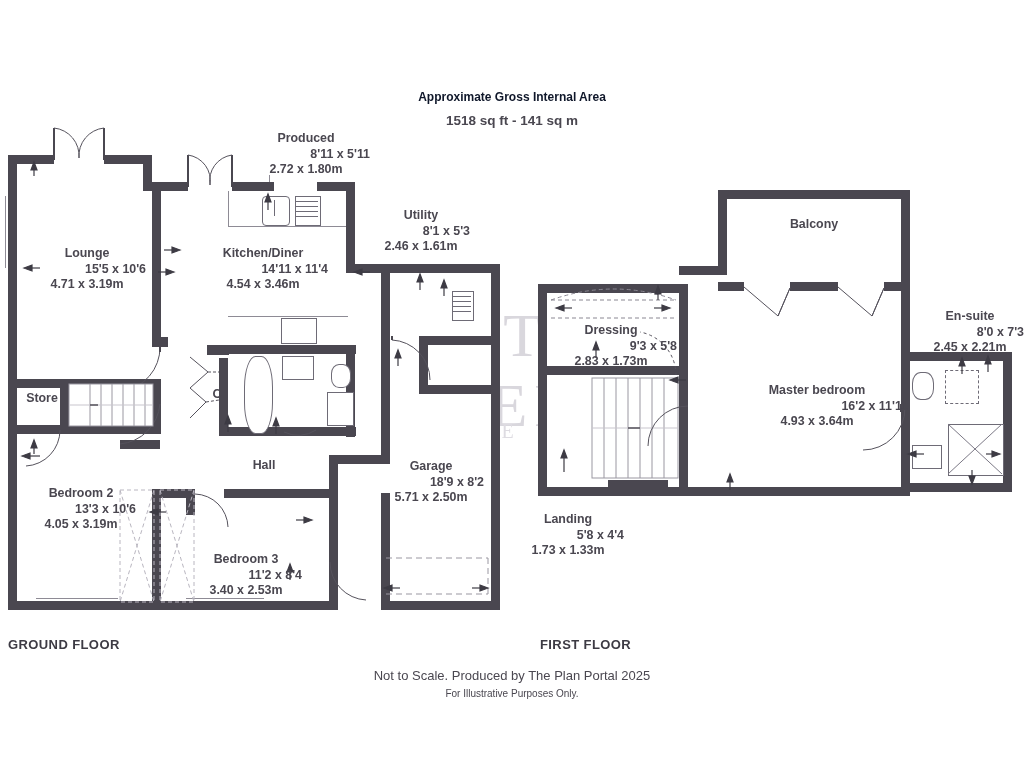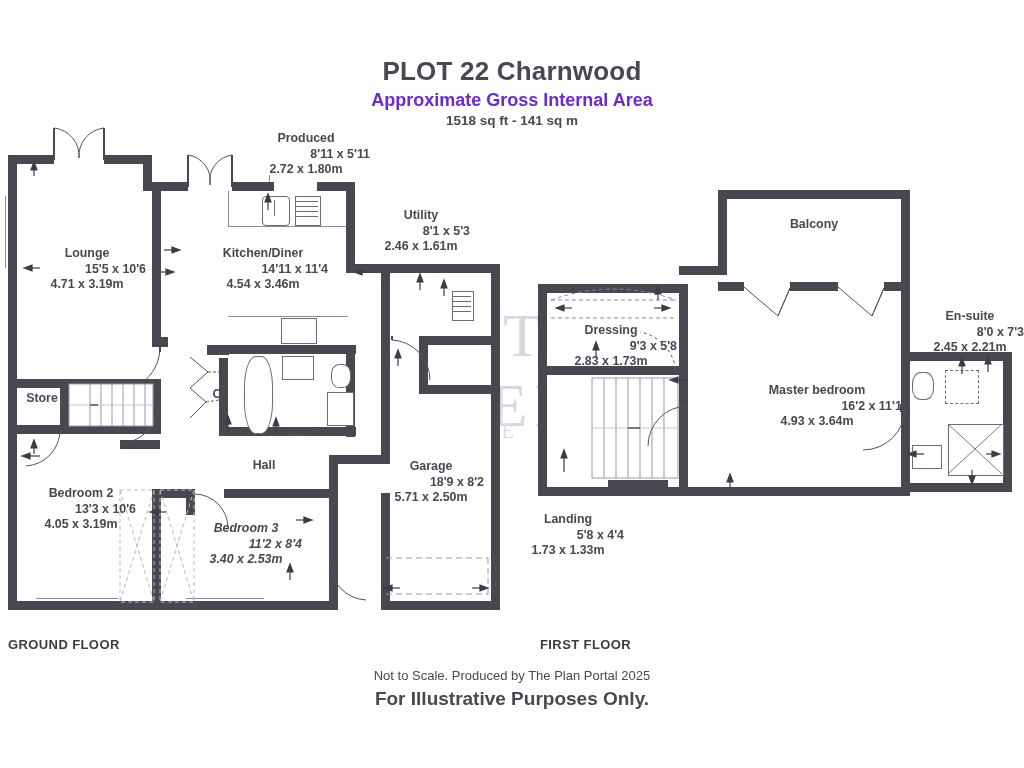--- a/index.html
+++ b/index.html
@@ -3,36 +3,36 @@
 <meta charset="utf-8">
 <style>
   html,body{margin:0;padding:0;background:#fff;}
   body{width:1024px;height:768px;position:relative;overflow:hidden;
        font-family:"Liberation Sans",sans-serif;color:#3d3b44;}
   .stage{position:absolute;inset:0;}
 
   
   .title{position:absolute;left:0;right:0;text-align:center;}
   #plan-title{top:56px;font-size:26px;font-weight:bold;letter-spacing:.2px;color:#4a4750;}
-  #plan-sub1{top:90px;font-size:18px;font-weight:bold;color:#6d28d9;}
+  #plan-sub1{top:90px;font-size:12px;font-weight:bold;color:#0f172a;}
   #plan-sub2{top:113px;font-size:13.5px;font-weight:bold;color:#4a4750;}
 
   
   .rlabel{position:absolute;text-align:center;line-height:15.5px;font-size:12.4px;
           font-weight:bold;color:#4a4750;white-space:nowrap;z-index:40;}
   .rlabel .nm{display:block;}
   .rlabel .d1{display:block;text-align:right;}
   .rlabel .d2{display:block;}
   .rlabel.single{line-height:14px;}
 
   
   .floorcap{position:absolute;font-size:13px;font-weight:bold;letter-spacing:.4px;color:#3d3b44;}
   .foot{position:absolute;left:0;right:0;text-align:center;color:#4a4750;}
   #foot1{top:668px;font-size:13px;}
-  #foot2{top:688px;font-size:19px;font-weight:bold;}
+  #foot2{top:688px;font-size:10px;font-weight:normal;}
 
   
   .w{position:absolute;background:#4a4750;z-index:20;}
   .thin{position:absolute;background:#8e8b95;z-index:18;}
   .room{position:absolute;background:#fff;z-index:5;}
   .fix{position:absolute;border:1px solid #6e6b76;background:#fff;z-index:25;}
   .fixr{position:absolute;border:1px solid #6e6b76;background:#fff;z-index:25;border-radius:40%;}
   .line{position:absolute;background:#6e6b76;z-index:25;}
   svg.ov{position:absolute;left:0;top:0;width:1024px;height:768px;z-index:30;pointer-events:none;}
 
@@ -42,21 +42,20 @@
   #wm-smith{left:372px;top:300px;font-size:62px;letter-spacing:7px;}
   #wm-friends{left:372px;top:370px;font-size:62px;letter-spacing:7px;}
   #wm-estate{left:378px;top:420px;font-size:20px;letter-spacing:13px;color:#dedce2;}
   #wm-amp{left:600px;top:312px;font-size:86px;color:#eedfbe;font-style:italic;z-index:4;}
 </style>
 </head>
 <body>
 
 <div class="stage">
 
-  <div class="title" id="plan-title">PLOT 22 Charnwood</div>
   <div class="title" id="plan-sub1">Approximate Gross Internal Area</div>
   <div class="title" id="plan-sub2">1518 sq ft - 141 sq m</div>
 
   <div class="wm" id="wm-smith">SMITH</div>
   <div class="wm" id="wm-amp">&amp;</div>
   <div class="wm" id="wm-friends">FRIENDS</div>
   <div class="wm" id="wm-estate">ESTATE AGENTS</div>
 
   <div>
 
@@ -172,21 +171,21 @@
       <span class="d1">18'9 x 8'2</span>
       <span class="d2">5.71 x 2.50m</span>
     </div>
 
     <div class="rlabel" style="left:26px;top:486px;width:110px;">
       <span class="nm">Bedroom 2</span>
       <span class="d1">13'3 x 10'6</span>
       <span class="d2">4.05 x 3.19m</span>
     </div>
 
-    <div class="rlabel" style="left:190px;top:521px;width:112px;font-style:italic;">
+    <div class="rlabel" style="left:190px;top:552px;width:112px;">
       <span class="nm">Bedroom 3</span>
       <span class="d1">11'2 x 8'4</span>
       <span class="d2">3.40 x 2.53m</span>
     </div>
 
     <div class="rlabel single" style="left:14px;top:391px;width:56px;">
       <span class="nm">Store</span>
     </div>
 
     <div class="rlabel single" style="left:232px;top:458px;width:64px;">

